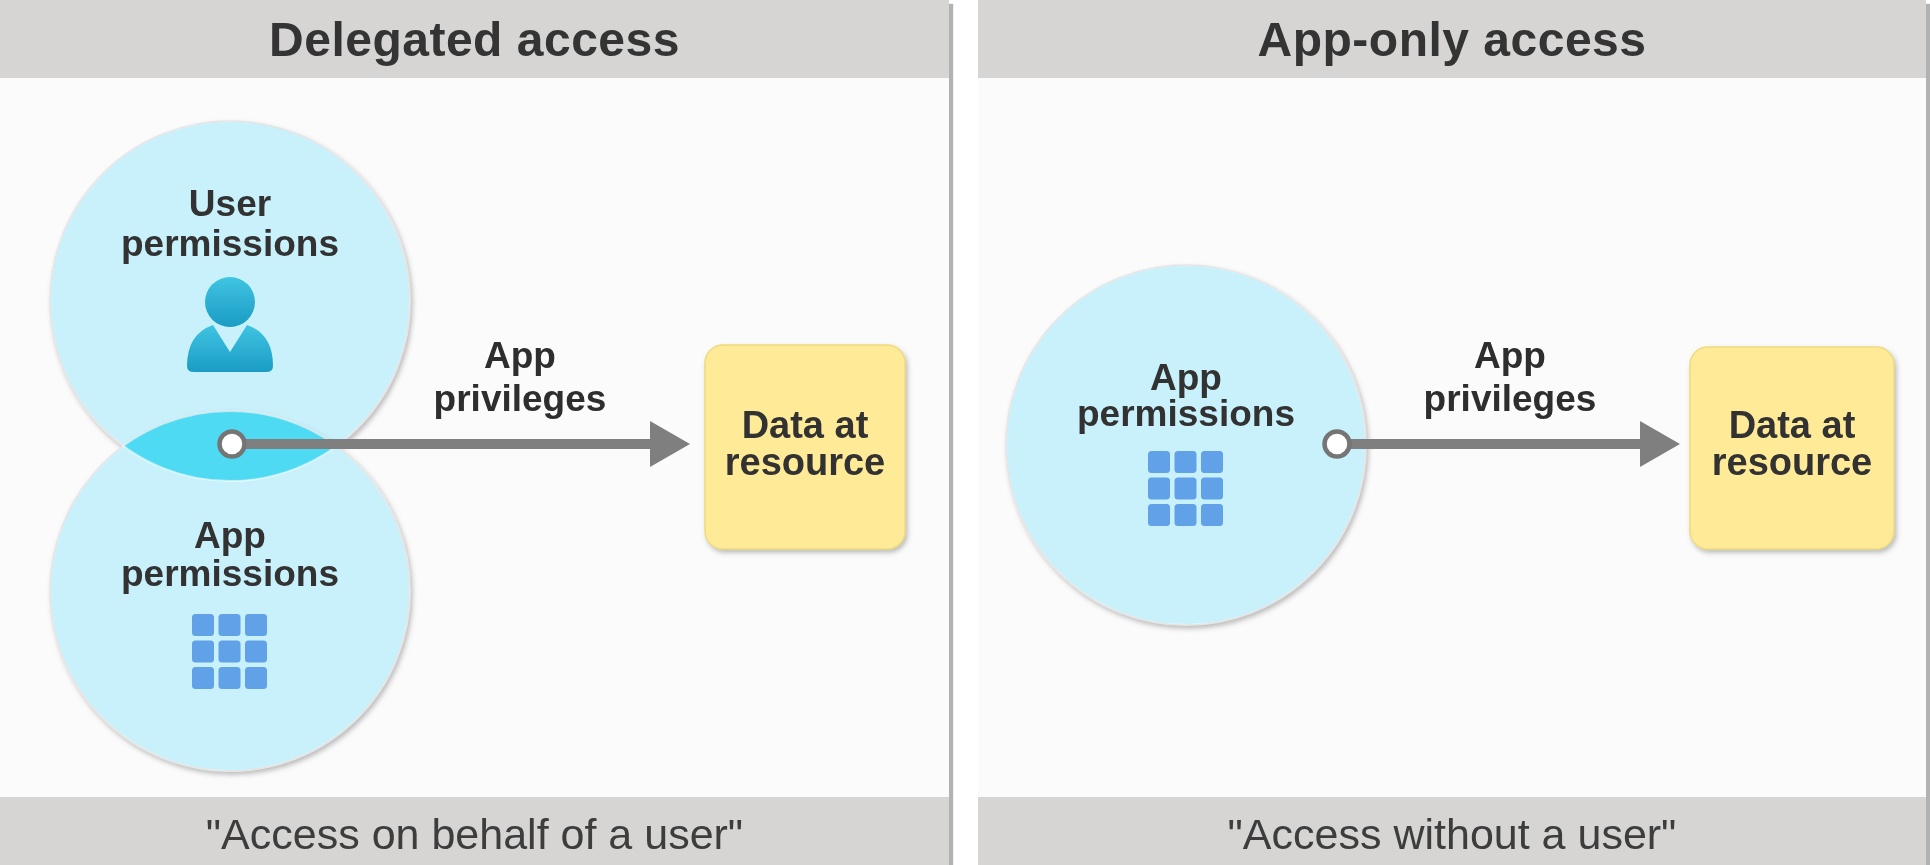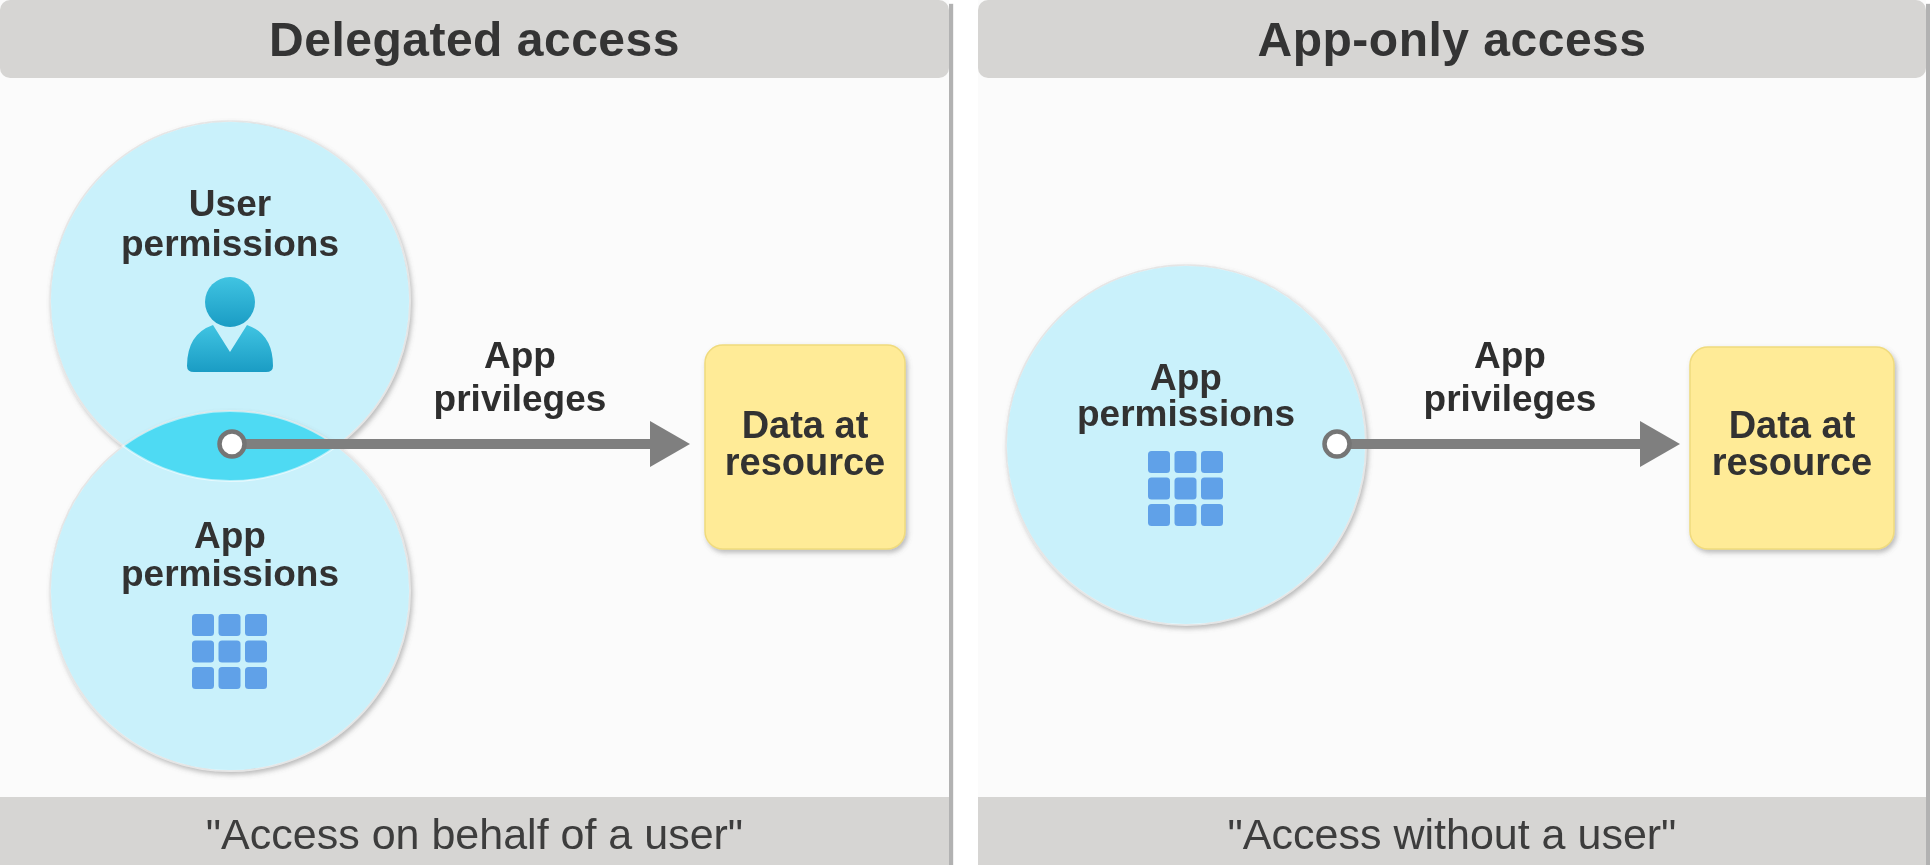--- a/index.html
+++ b/index.html
@@ -10,21 +10,21 @@
   .panel { position: absolute; top: 0; height: 861px;
            background: #fbfbfb;
            box-shadow: 4px 4px 1px rgba(115,115,115,0.55);
            display: flex; flex-direction: column; }
   .panel-left  { left: 0;    width: 949px; }
   .panel-right { left: 978px; width: 948px; }
 
   .panel-header { height: 78px; flex: 0 0 78px; background: #d6d5d3;
                   display: flex; align-items: center; justify-content: center;
                   font-size: 48px; font-weight: 700; color: #343434;
-                  letter-spacing: 0.5px; border-radius: 10px; }
+                  letter-spacing: 0.5px; }
   .panel-body { flex: 1 1 auto; position: relative; margin-top: 11px; }
   .panel-caption { height: 75px; flex: 0 0 75px; background: #d6d5d3;
                    display: flex; align-items: center; justify-content: center;
                    font-size: 43px; font-weight: 300; color: #3d3d3d; }
 
   svg { display: block; }
   .circle-label { font-size: 37px; font-weight: 700; fill: #323232; }
   .arrow-label  { font-size: 37px; font-weight: 700; fill: #2e2e2e; }
   .box-label    { font-size: 38px; font-weight: 700; fill: #323232; }
   text { text-anchor: middle; font-family: "Liberation Sans", sans-serif; }

